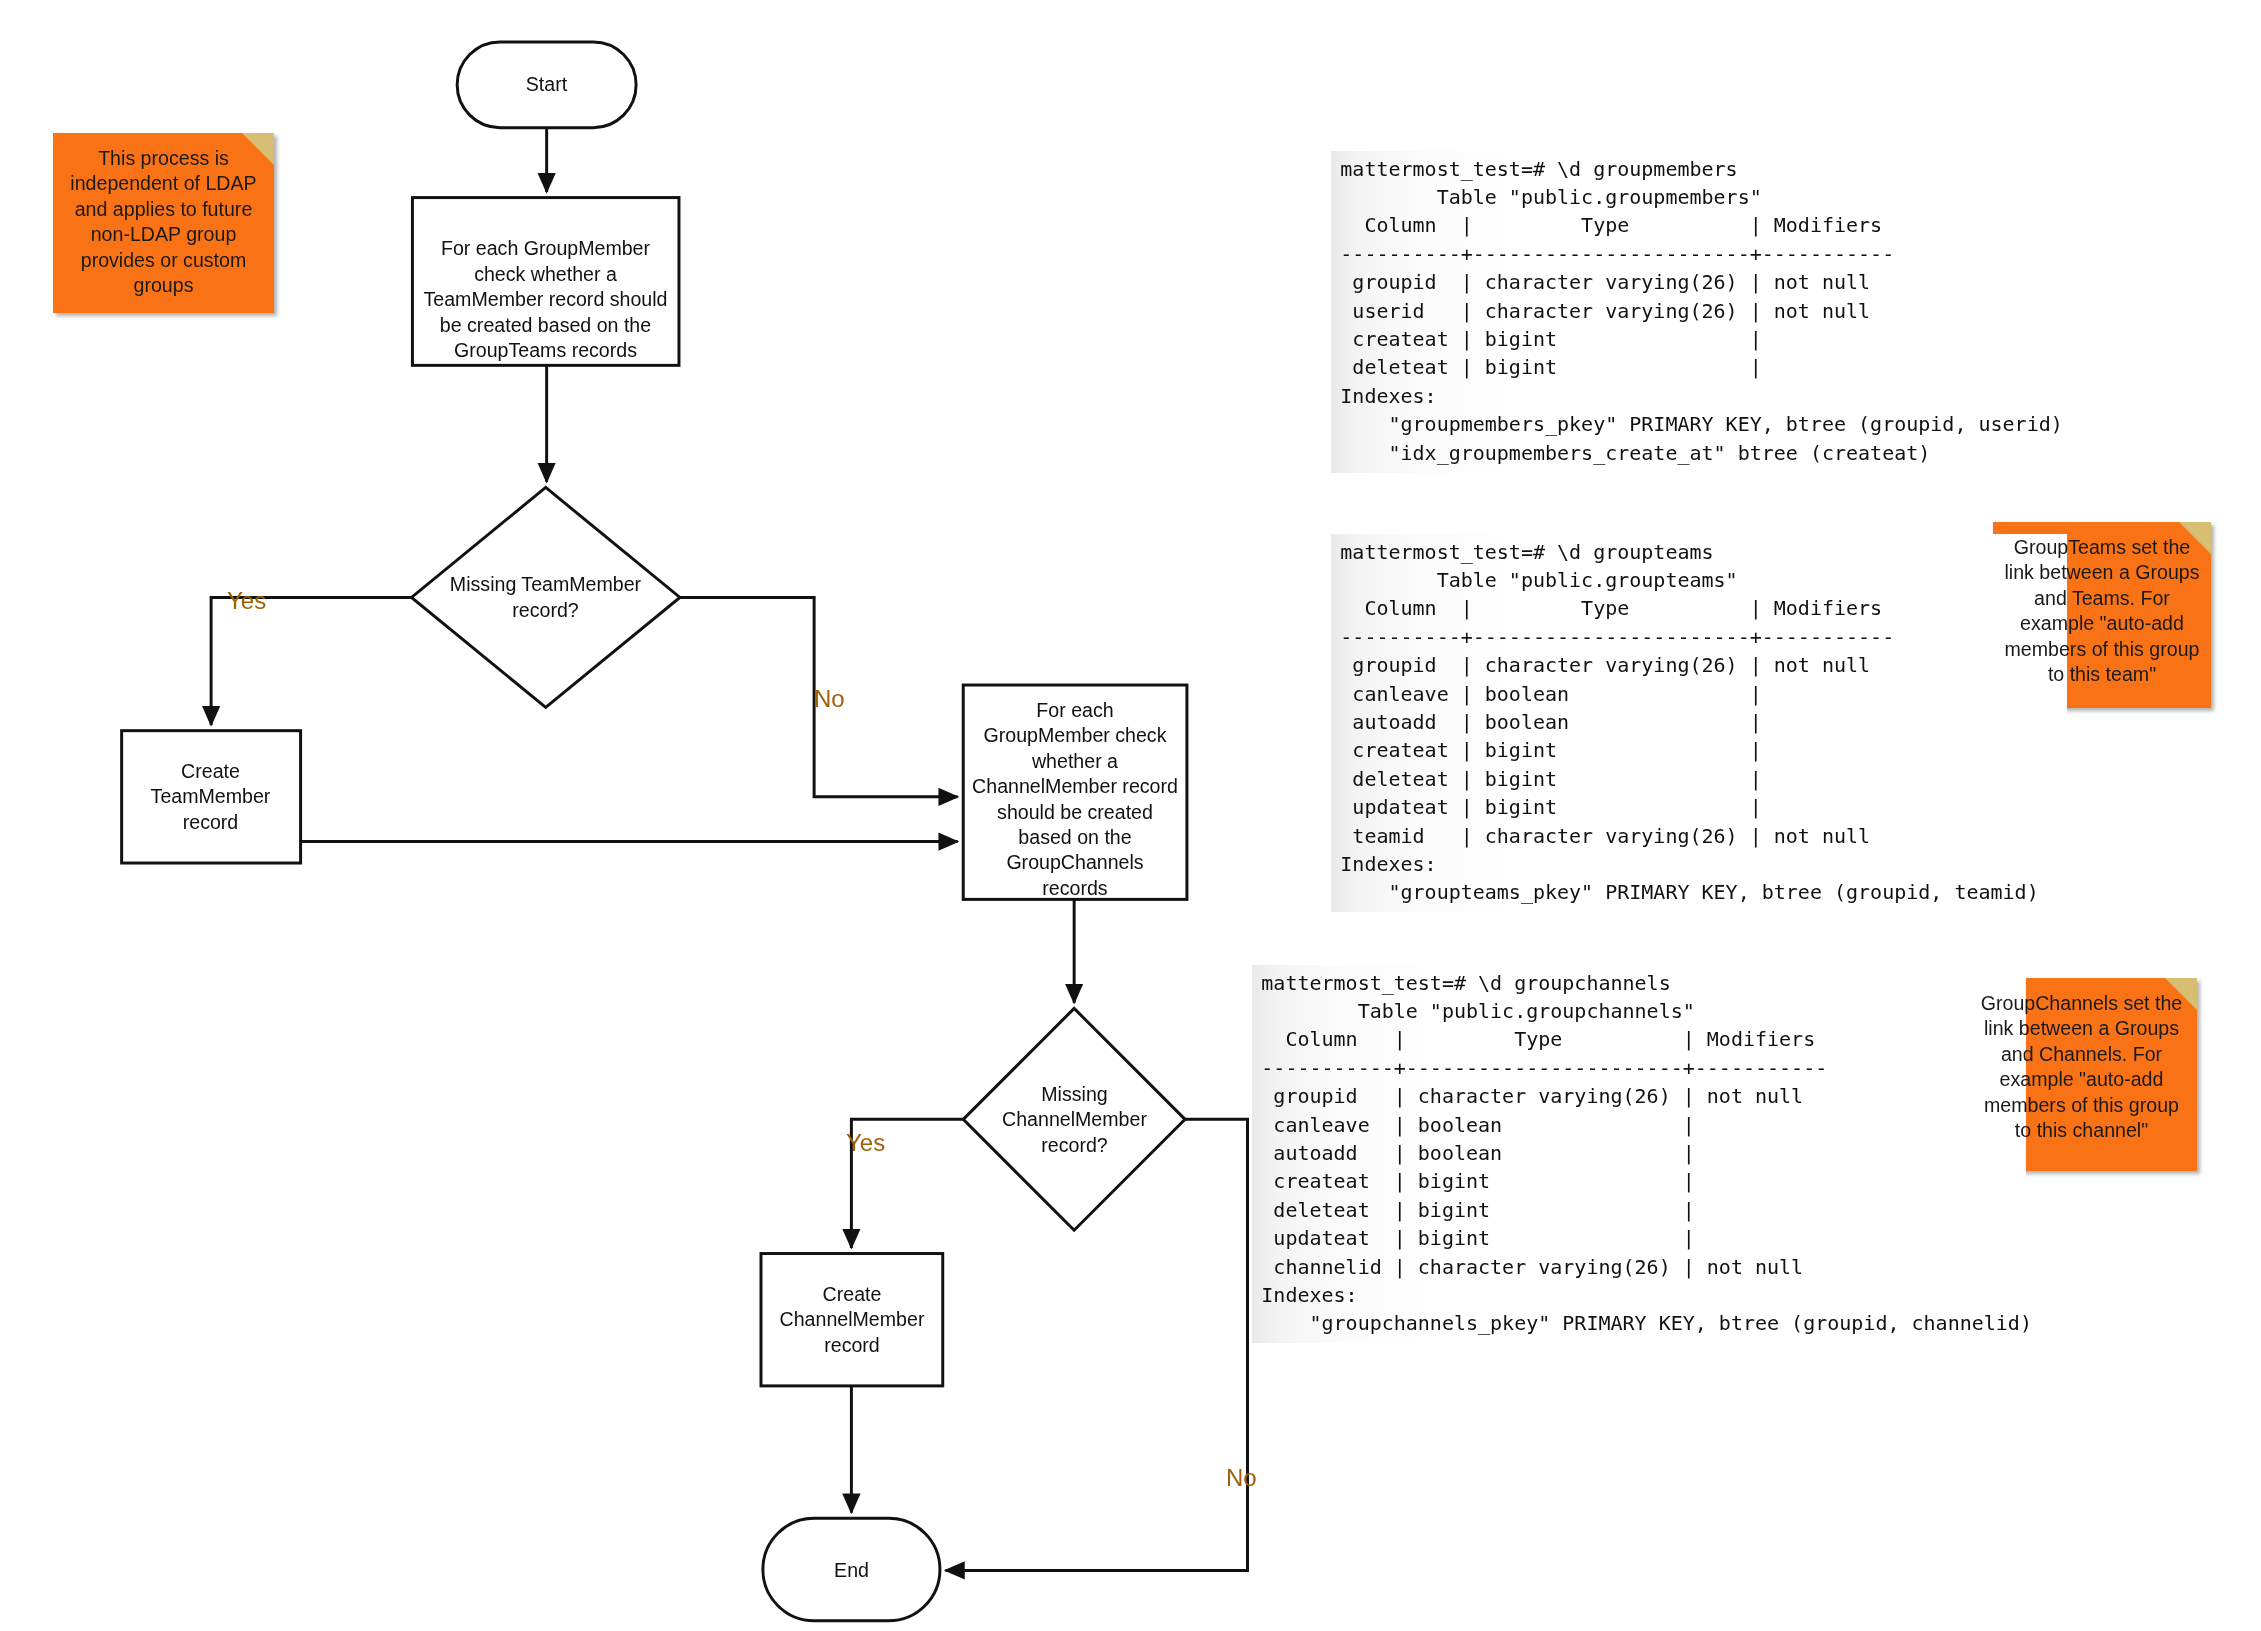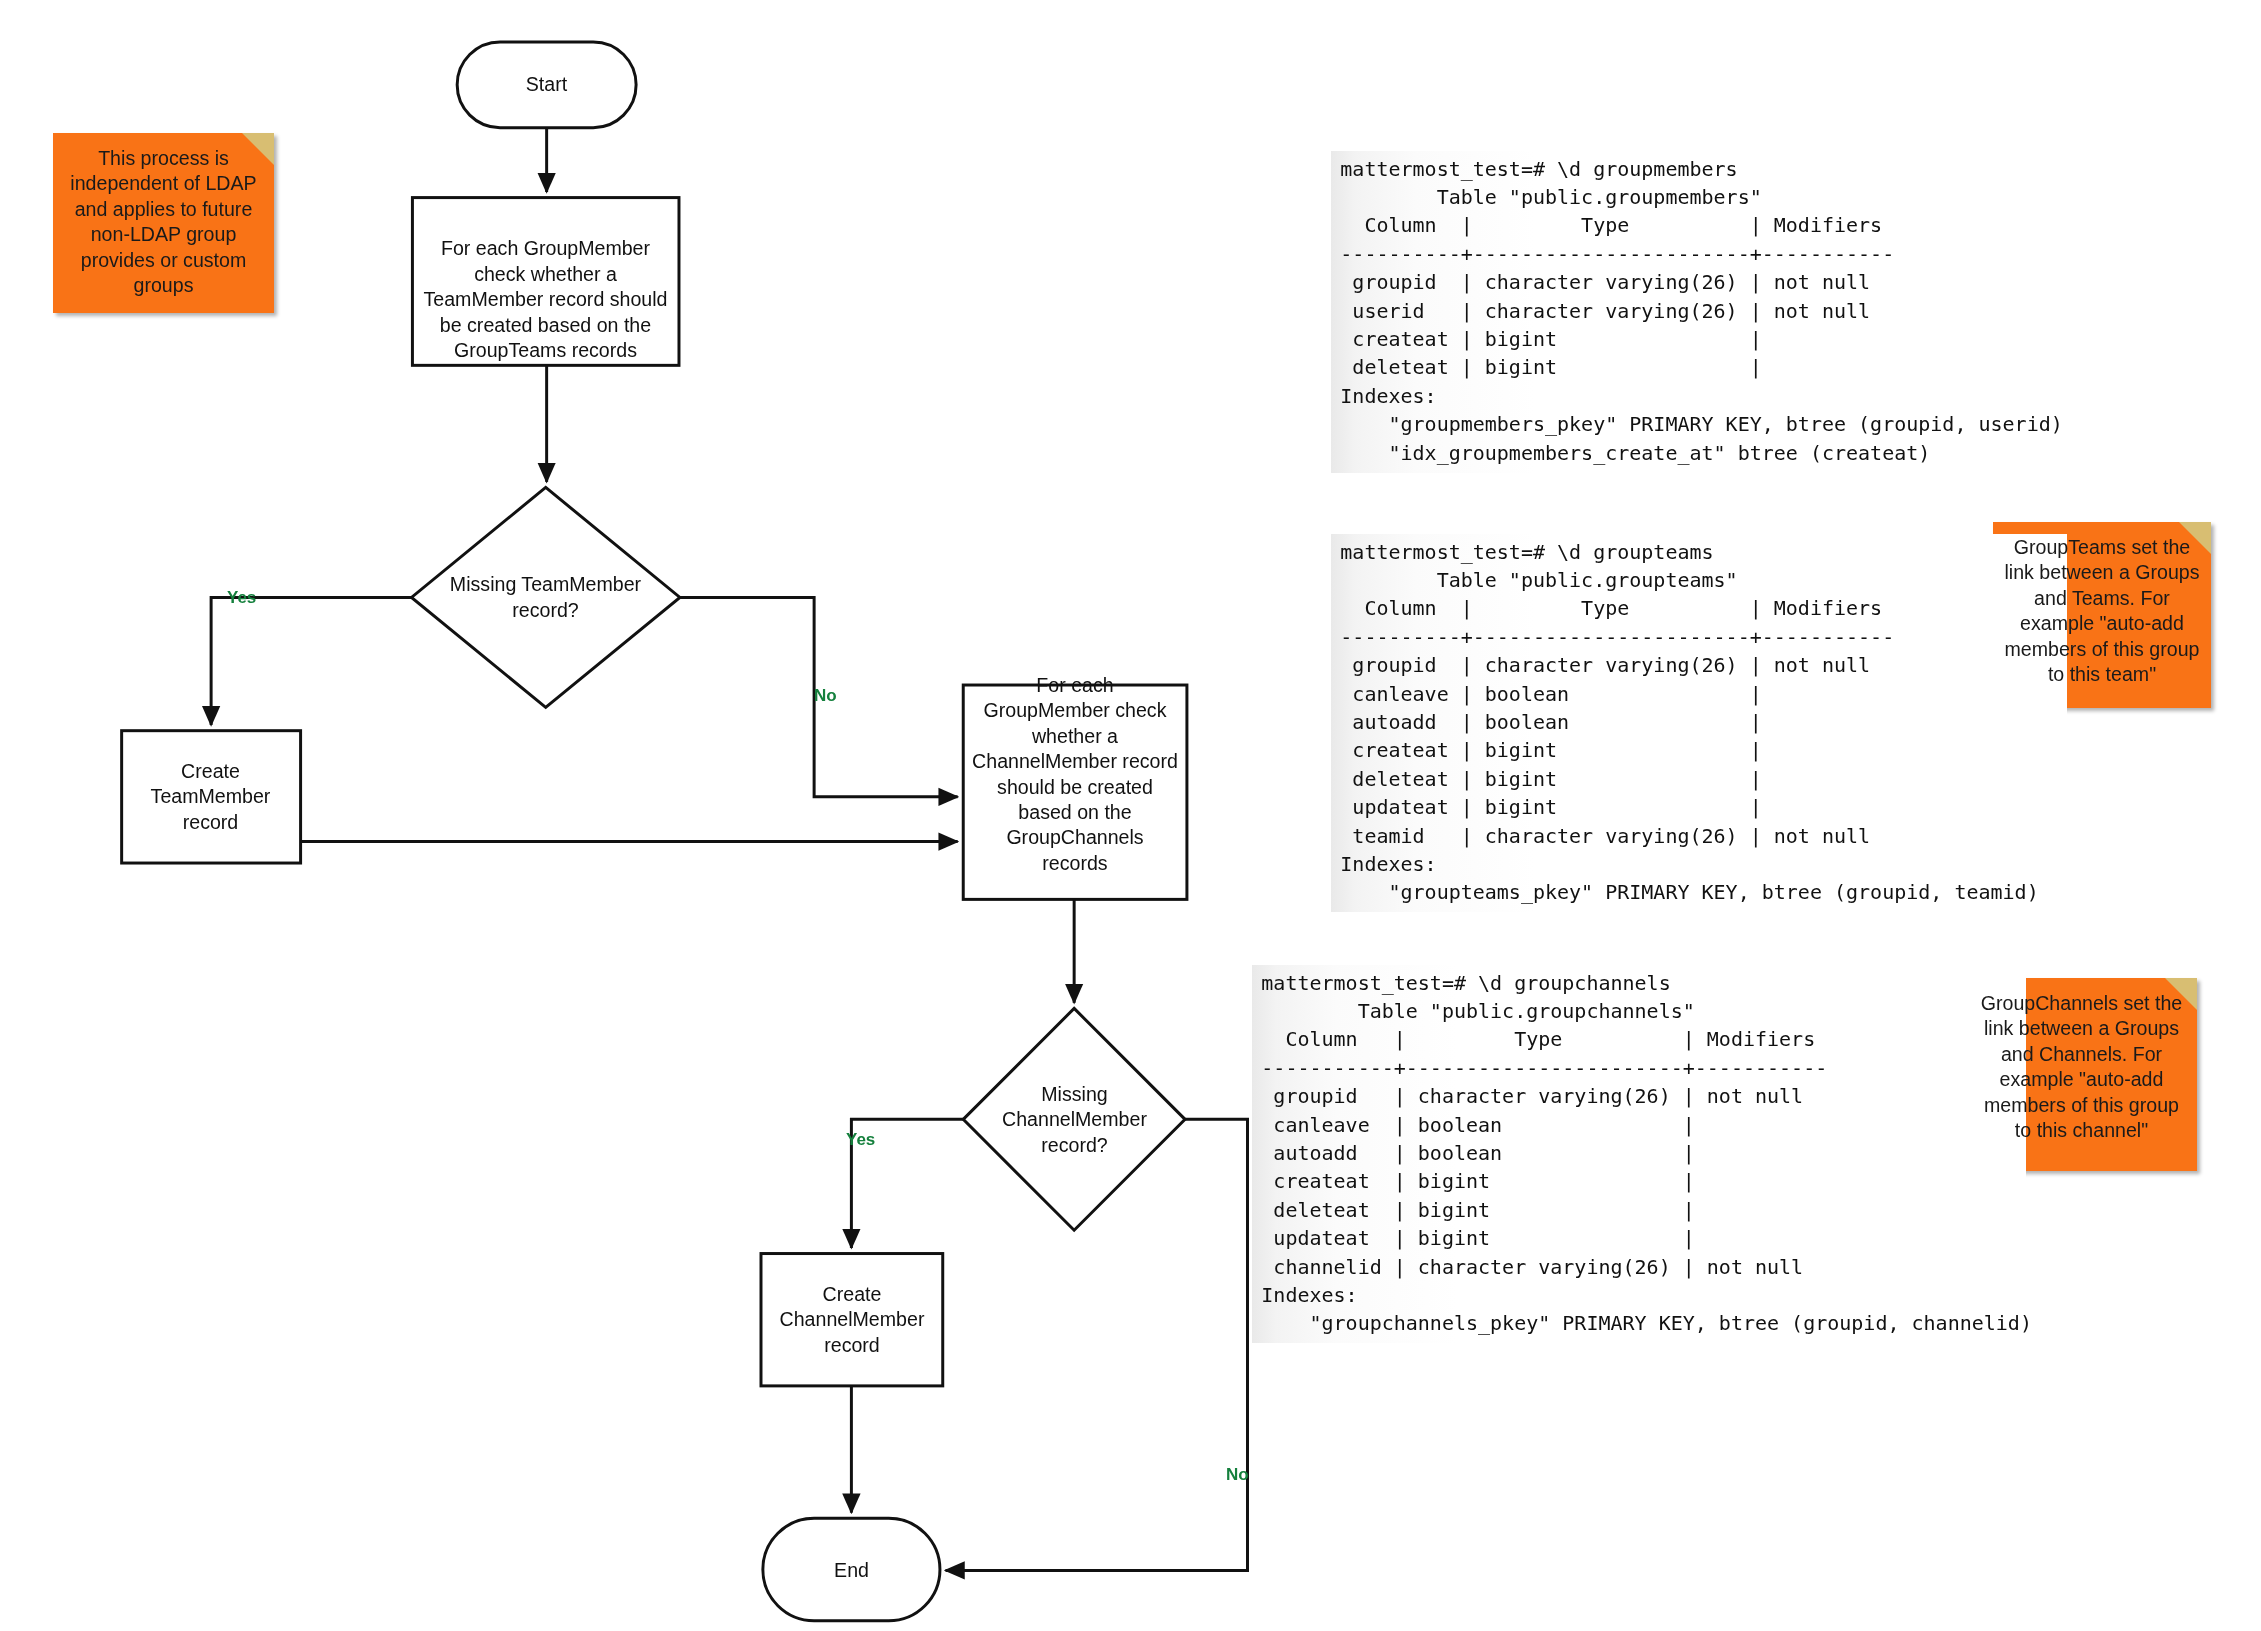--- a/index.html
+++ b/index.html
@@ -41,21 +41,21 @@
   .nodelabel{
     position:absolute;
     display:flex;align-items:center;justify-content:center;
     text-align:center;
     font-size:19.6px;line-height:1.30;
     color:#111;
     box-sizing:border-box;
     white-space:pre-line;
   }
   .edgelabel{
-    position:absolute;font-size:17px;color:#15803d;line-height:1;font-weight:bold;
+    position:absolute;font-size:24px;color:#a16207;line-height:1;
   }
 
   
   .term{
     position:absolute;
     font-family:"DejaVu Sans Mono", monospace;
     font-size:20px;
     line-height:1.42;
     color:#111;
     white-space:pre;
@@ -125,21 +125,21 @@
 be created based on the
 GroupTeams records</div>
 
   <div class="nodelabel" style="left:429px;top:552px;width:233px;height:91px;">Missing TeamMember
 record?</div>
 
   <div class="nodelabel" style="left:121px;top:731px;width:179px;height:132px;">Create
 TeamMember
 record</div>
 
-  <div class="nodelabel" style="left:965px;top:660px;width:220px;height:229px;">For each
+  <div class="nodelabel" style="left:965px;top:685px;width:220px;height:229px;">For each
 GroupMember check
 whether a
 ChannelMember record
 should be created
 based on the
 GroupChannels
 records</div>
 
   <div class="nodelabel" style="left:970px;top:1068px;width:209px;height:104px;">Missing
 ChannelMember

